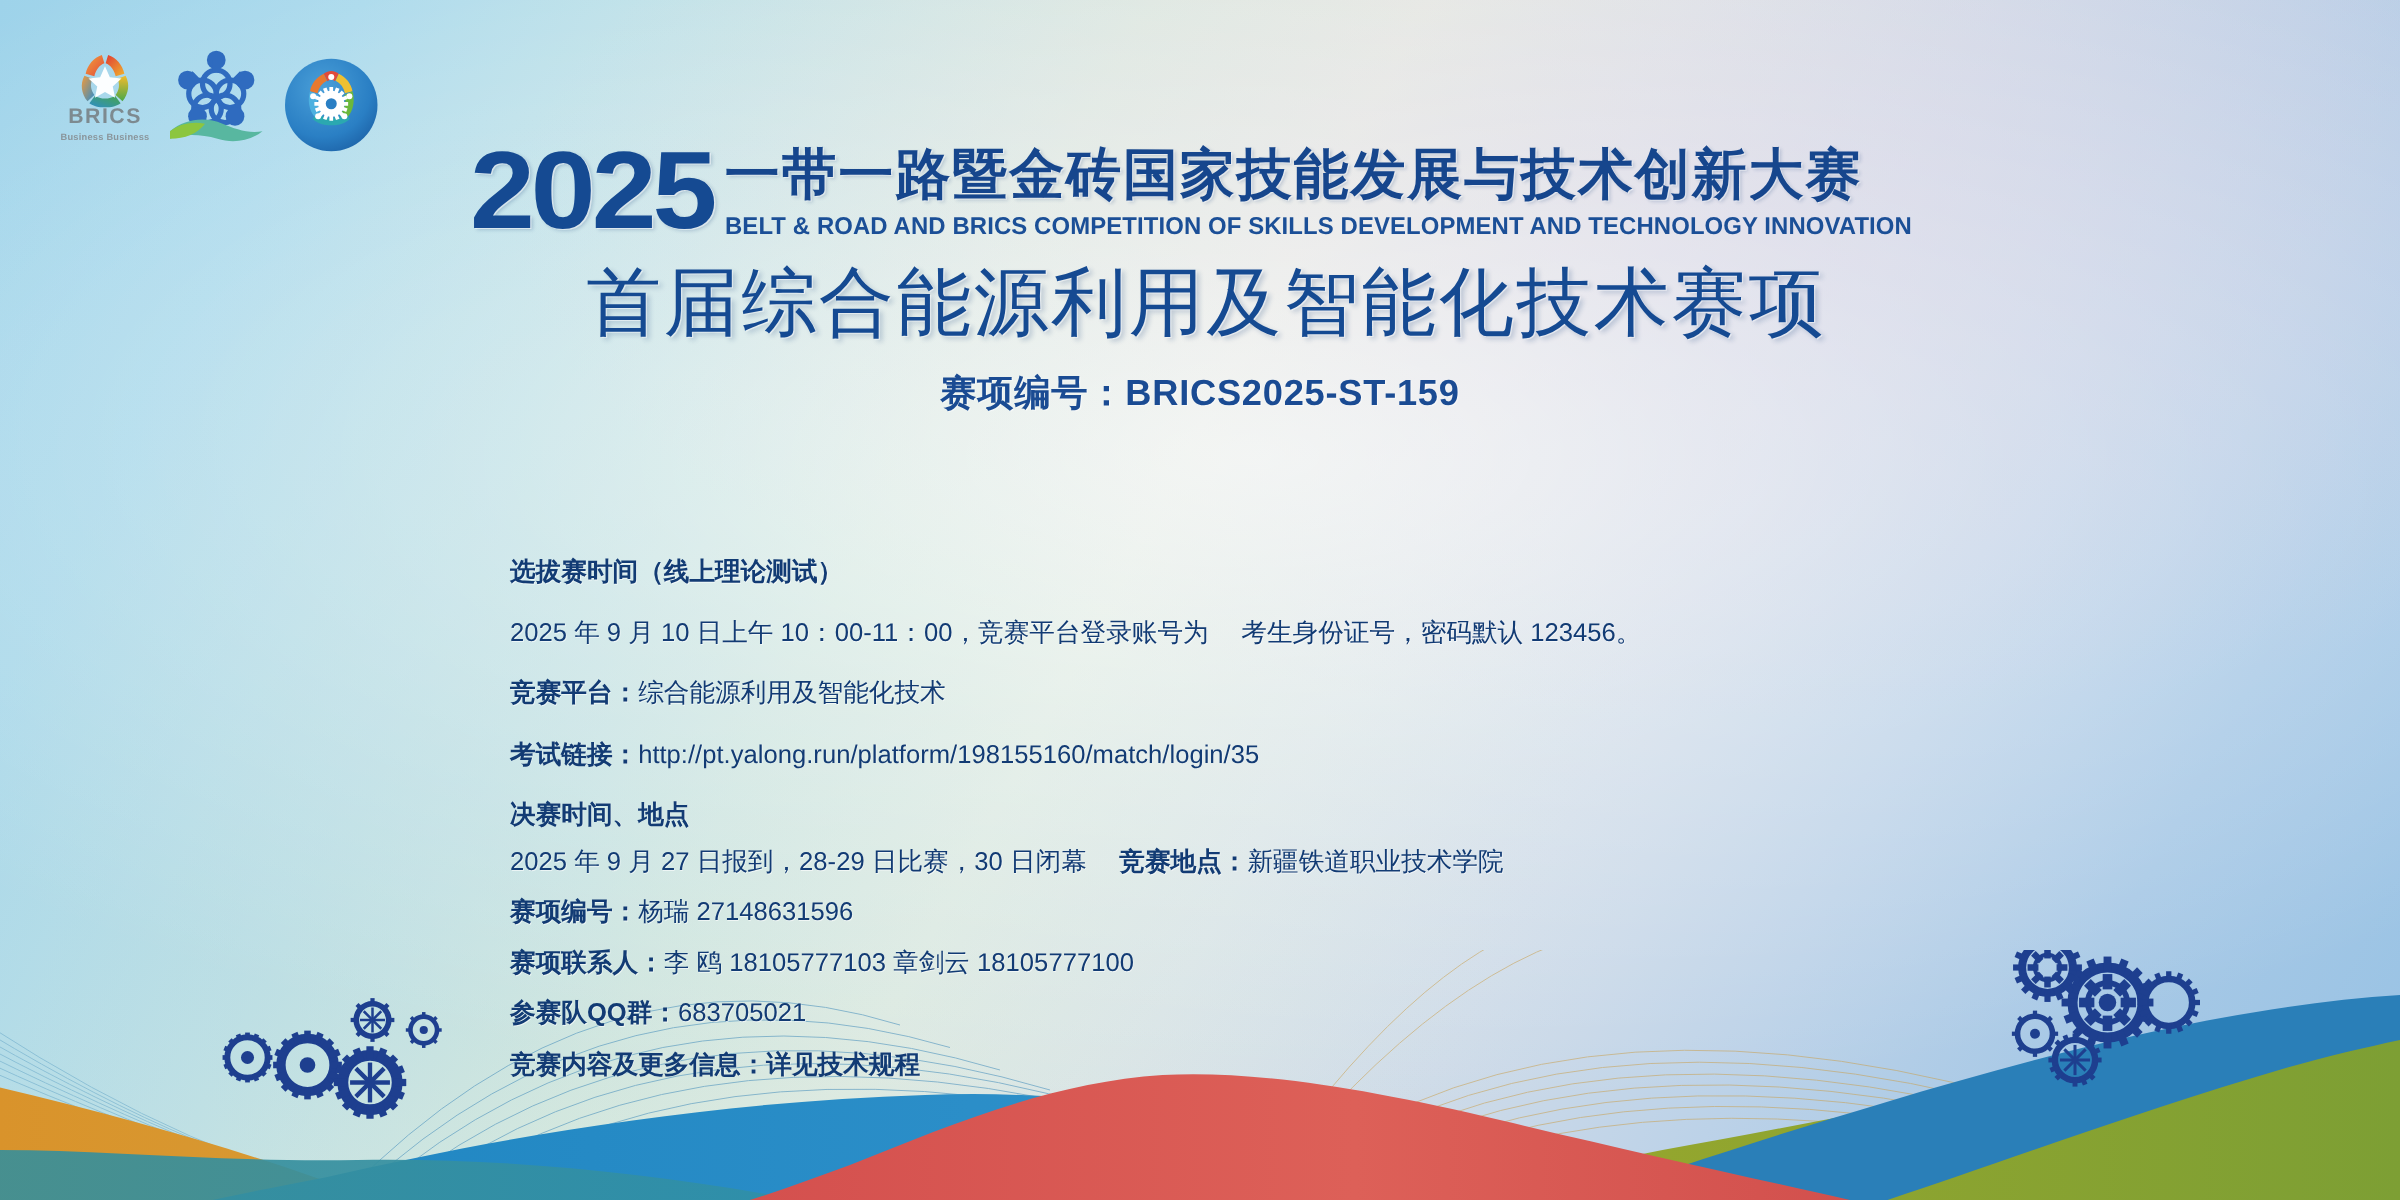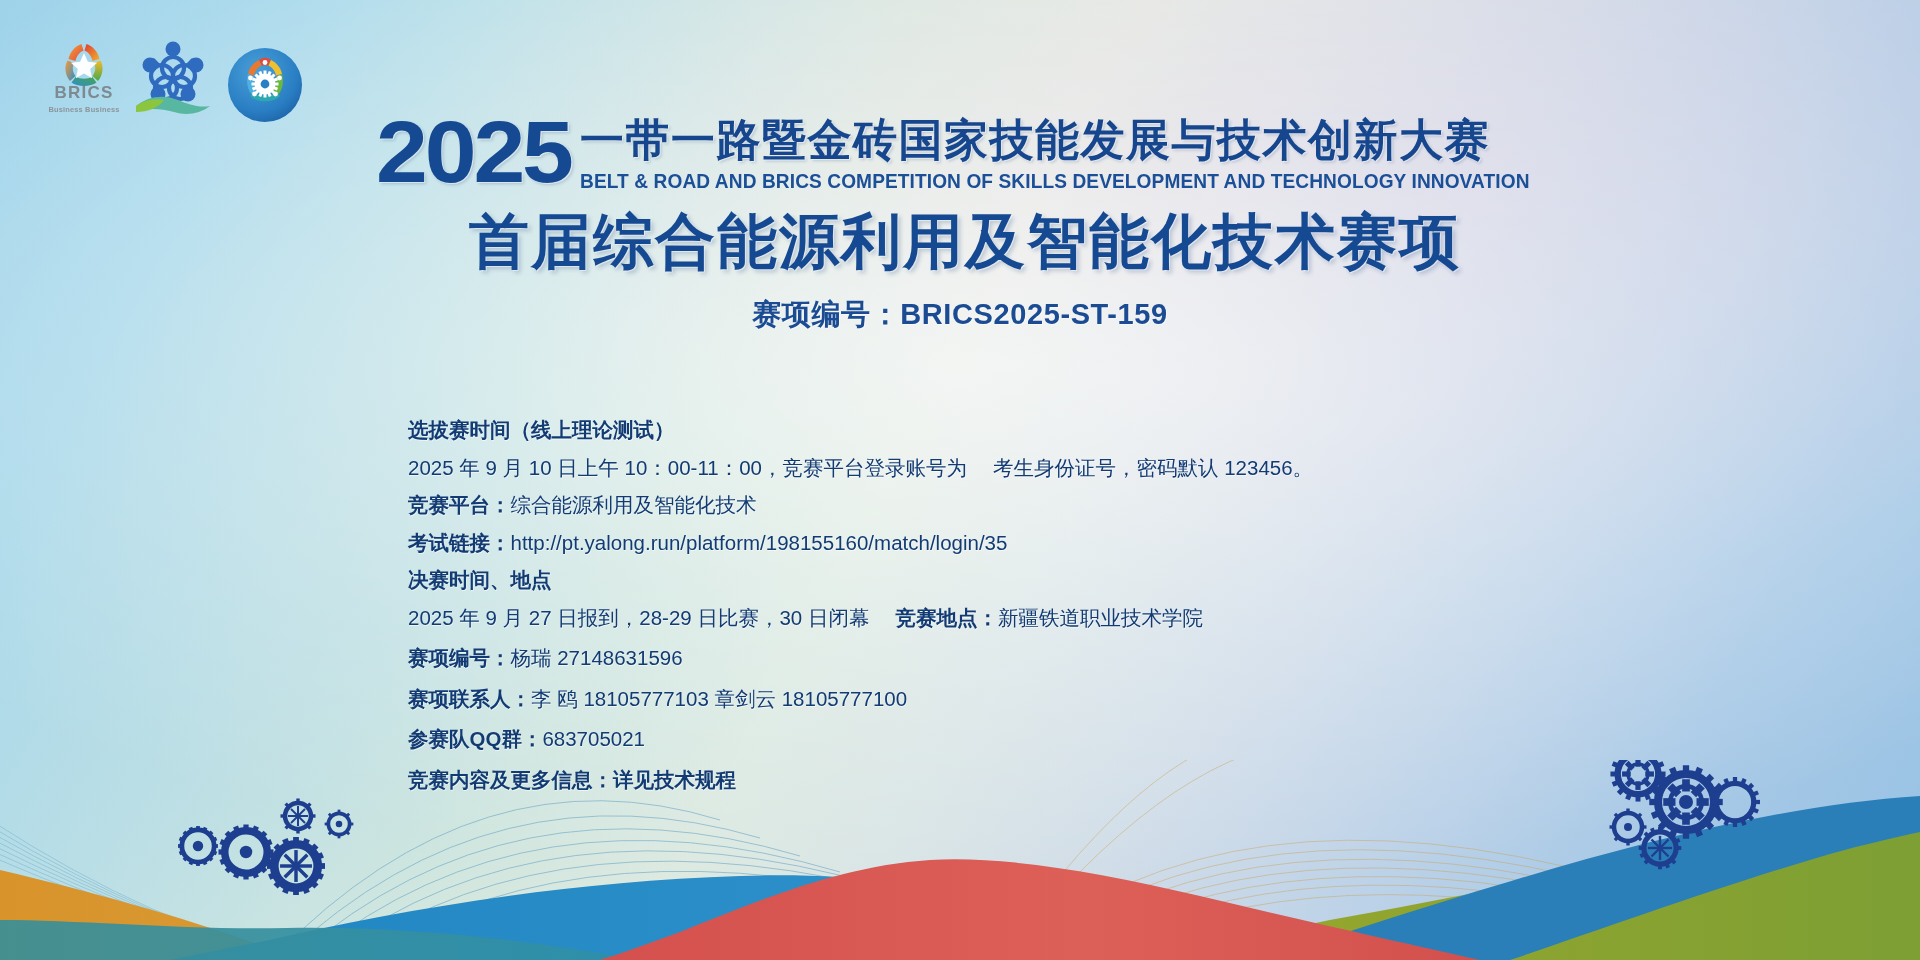--- a/index.html
+++ b/index.html
@@ -105,21 +105,21 @@
     color:#1b4f97;
     margin-top:6px;
     white-space:nowrap;
     transform:scaleX(0.985);
     transform-origin:left center;
   }
 
   #cn-event{
     margin-top:16px;
     font-family:"Liberation Sans", sans-serif;
-    font-weight:bold;
+    font-weight:normal;
     font-size:60px;
     letter-spacing:2px;
     line-height:1.1;
     color:#154a92;
     text-shadow:1px 1px 0 rgba(255,255,255,0.5), 3px 3px 4px rgba(20,60,120,0.22);
     white-space:nowrap;
     padding-left:10px;
   }
   #event-code{
     margin-top:20px;
@@ -140,21 +140,21 @@
   }
   .d-line{
     font-family:"Liberation Sans", sans-serif;
     font-size:20.5px;
     line-height:1.0;
     color:#123b74;
     margin-bottom:20px;
     white-space:nowrap;
     text-shadow:0.5px 0.5px 0 rgba(255,255,255,0.6);
   }
-  .d-line.tight{ margin-bottom:17px; }
+  .d-line.tight{ margin-bottom:17px;margin-top:28px; }
   .d-bold{ font-weight:bold; }
   .d-norm{ font-weight:normal; }
   .d-gap{ display:inline-block; width:26px; }
 </style>
 </head>
 <body>
 
 <div id="poster">
 
   <svg id="bottom-art" viewBox="0 0 1920 200" preserveAspectRatio="none" xmlns="http://www.w3.org/2000/svg">

